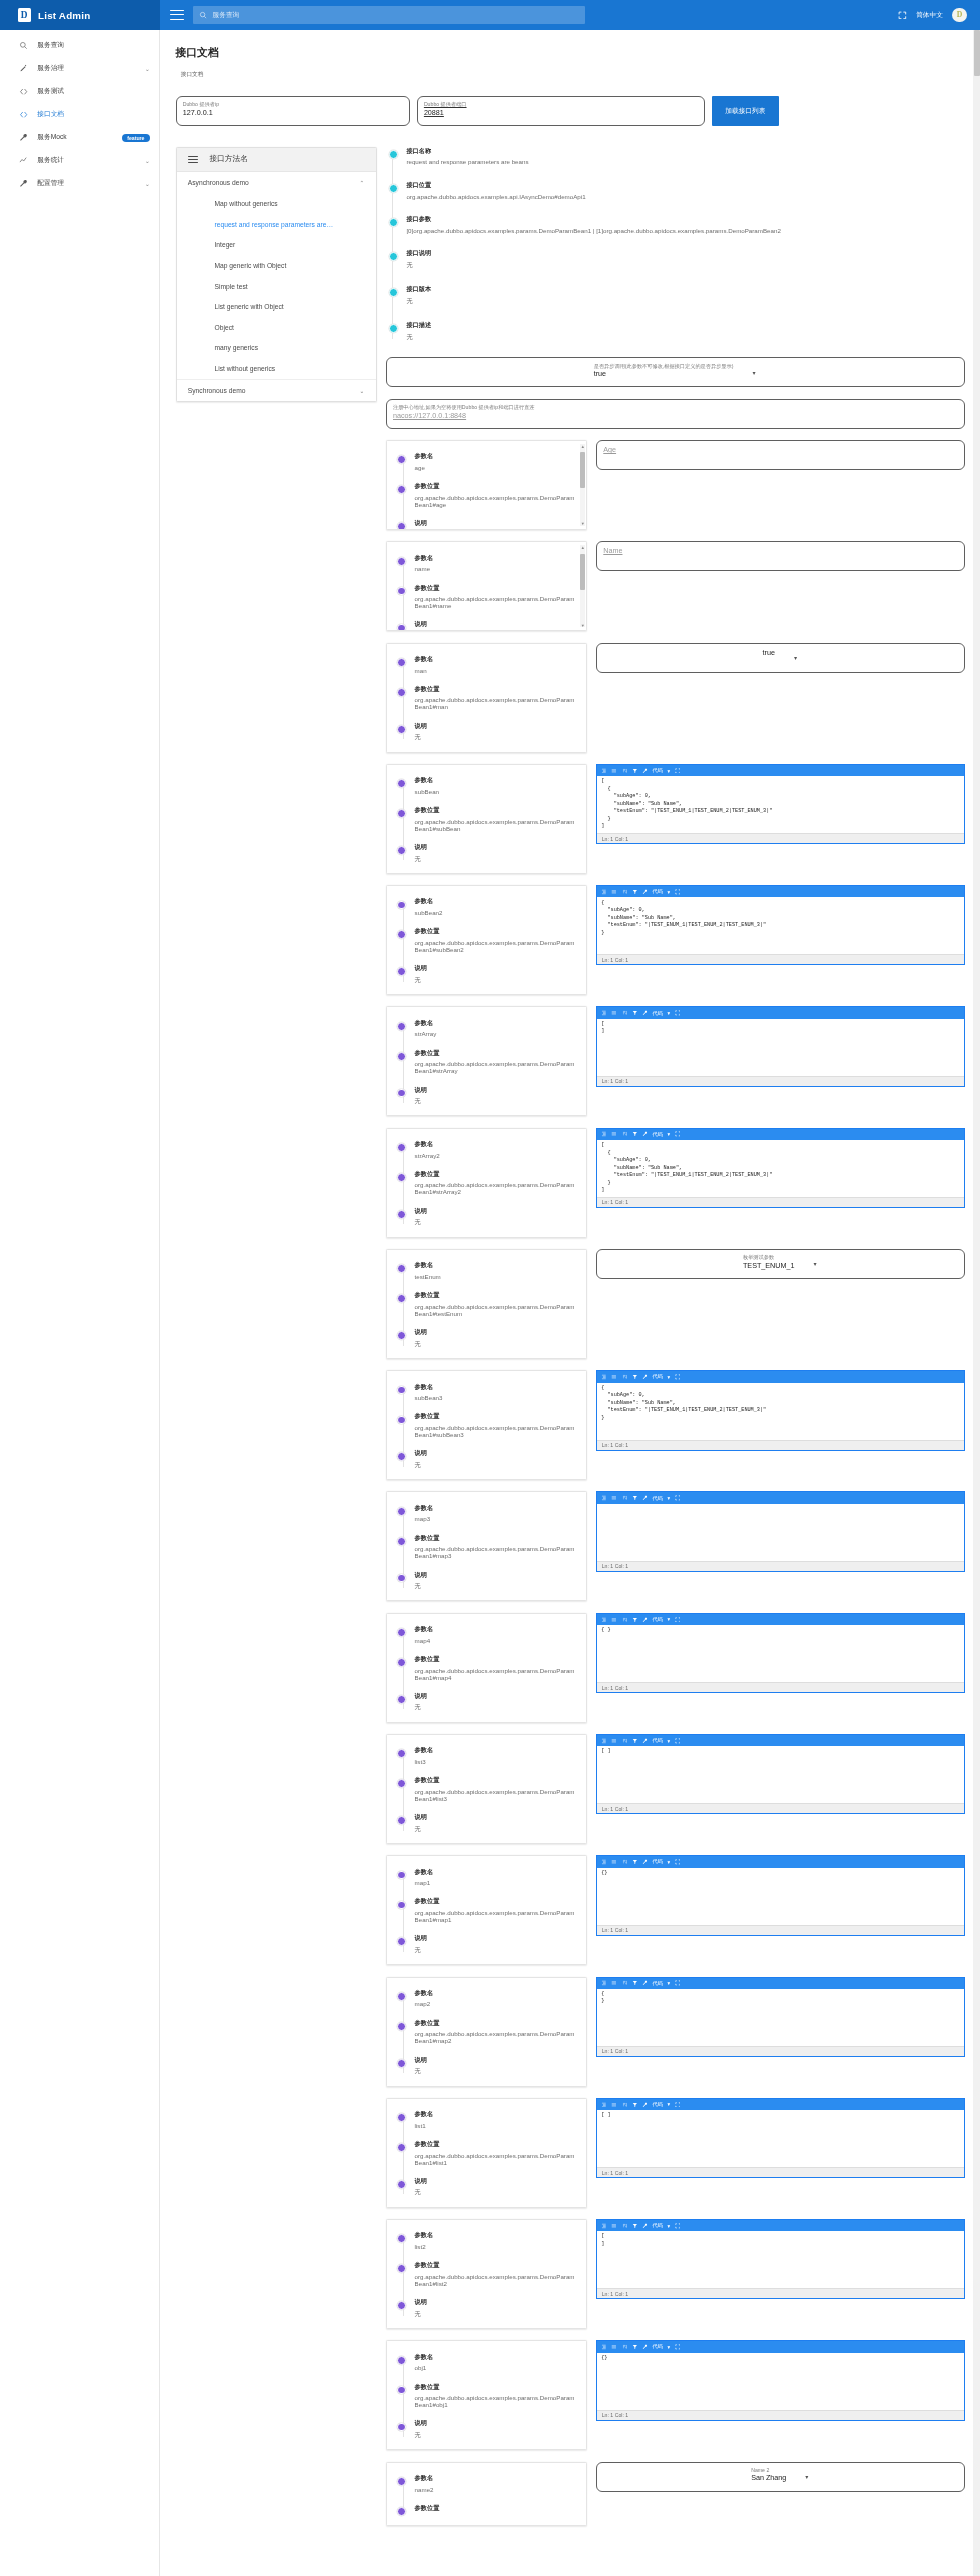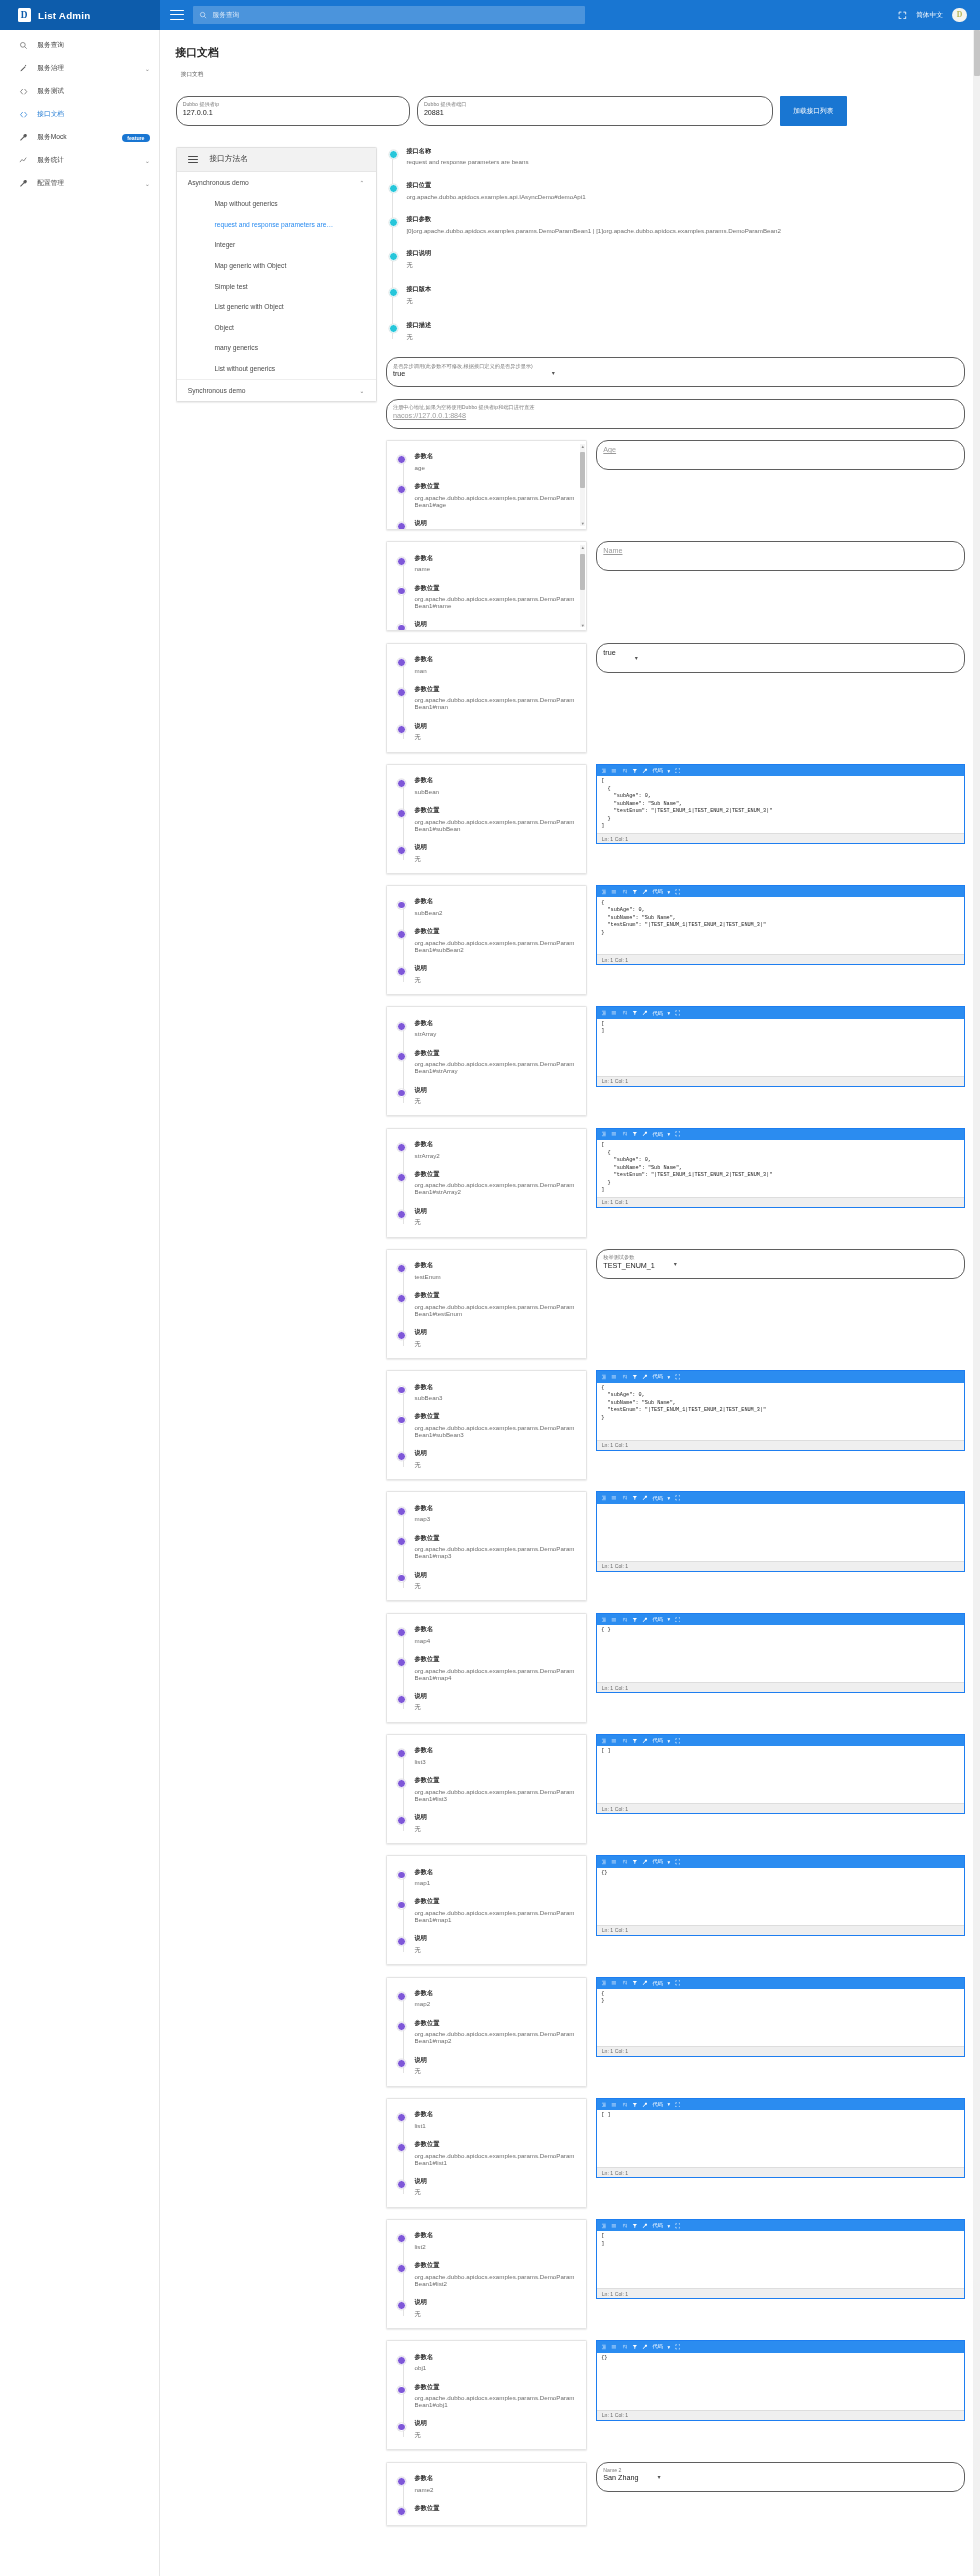--- a/index.html
+++ b/index.html
@@ -54,27 +54,27 @@
   }
 
   
   .content { flex:1; background:#fafafa; padding:0; position:relative; }
   .content-inner { padding:13.4px 15.5px 0 15.5px; background:#fff; min-height:3503px; }
   .page-title { font-size:10.8px; font-weight:bold; color:#222; margin:3.1px 0 0 0; }
   .breadcrumb { font-size:5.7px; color:#5a5a5a; margin:10.3px 0 0 5.2px; }
 
   .top-form { display:flex; align-items:flex-start; gap:7.2px; margin-top:17.5px; }
   .outlined {
-    border:0.5px solid #5f5f5f; border-radius:12px; padding:4.1px 6.2px 3.6px 6.2px; background:#fff; position:relative;
+    border:0.5px solid #5f5f5f; border-radius:6px; padding:4.1px 6.2px 3.6px 6.2px; background:#fff; position:relative;
   }
   .outlined .lab { font-size:5.2px; color:#7b7b7b; line-height:1.3; display:block; }
   .outlined .val { font-size:7.2px; color:#222; line-height:1.5; display:block; }
   .outlined .val.placeholder { color:#9a9a9a;text-decoration:underline; }
   .f-ip { width:234px; height:30px; }
-  .f-port { width:356px; height:30px; }
+  .f-port { width:288px; height:30px;text-decoration:underline; }
   .btn-load {
     background:#1976d2;color:#fff;border:none;border-radius:1px;
     height:30px;padding:0 13.4px;font-size:6.7px;cursor:pointer;font-family:inherit;
   }
 
   
   .main-cols { display:flex; gap:0; margin-top:20.6px; align-items:flex-start; }
   .tree-col { width:201px; flex:0 0 201px; }
   .tree-card { border:0.5px solid #e0e0e0; border-radius:1.5px; background:#fff; box-shadow:0 0.5px 1.5px rgba(0,0,0,.08); }
   .tree-head { background:#f2f2f2; height:24px; display:flex; align-items:center; gap:11.3px; padding:0 11.3px; border-bottom:0.5px solid #e6e6e6; }
@@ -94,21 +94,21 @@
   .tl-dot {
     position:absolute; left:-17.5px; top:3.1px; width:8.8px; height:8.8px; border-radius:50%;
     background:#26c6da; border:1.5px solid #fff; box-shadow:0 0 0 0.5px #e2e2e2;
   }
   .tl-k { font-size:6.2px; font-weight:bold; color:#2b2b2b; margin-bottom:2.6px; }
   .tl-v { font-size:6.2px; color:#6d6d6d; word-break:break-all; }
 
   .api-fields { margin-top:8.2px; }
   .api-field { margin-bottom:11.3px; }
   .fld { width:100%; min-height:30px; }
-  .fld.select { display:flex; align-items:flex-start; justify-content:flex-start;gap:18px; }
+  .fld.select { display:flex; align-items:flex-start; justify-content:center;gap:18px; }
   .caret { color:#555; font-size:5.2px; margin-top:7.2px; }
 
   
   .prow { display:flex; gap:9.3px; margin-bottom:11.3px; align-items:stretch; }
   .pcard {
     width:201px; flex:0 0 201px; background:#fff; border:0.5px solid #e4e4e4; border-radius:1.5px;
     box-shadow:0 0.5px 1.5px rgba(0,0,0,.09); padding:11.3px 9.3px 9.3px 9.3px; position:relative; overflow:hidden;
   }
   .pcard.scroll { max-height:90px; overflow:hidden; }
   .pcard .tl { padding-left:18.5px; }

